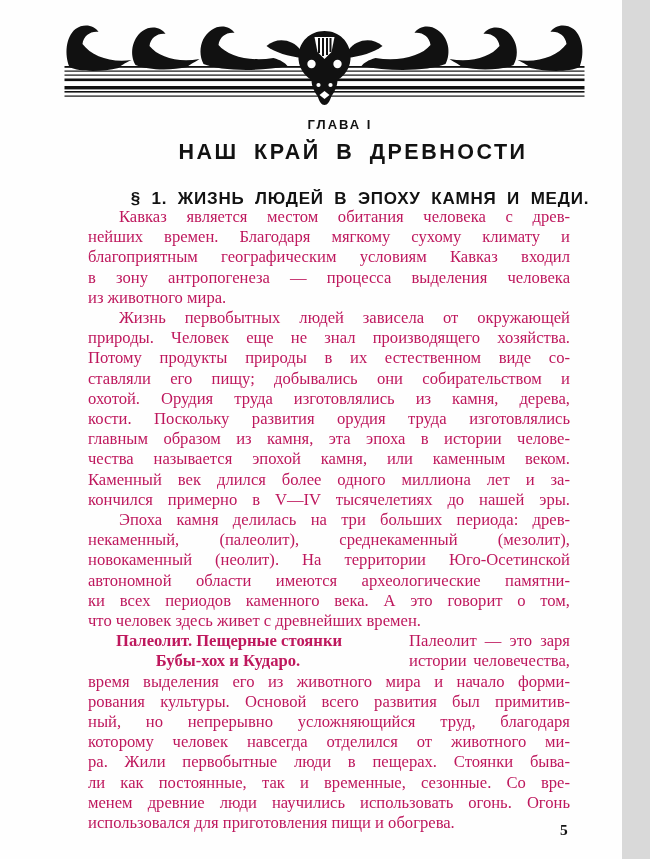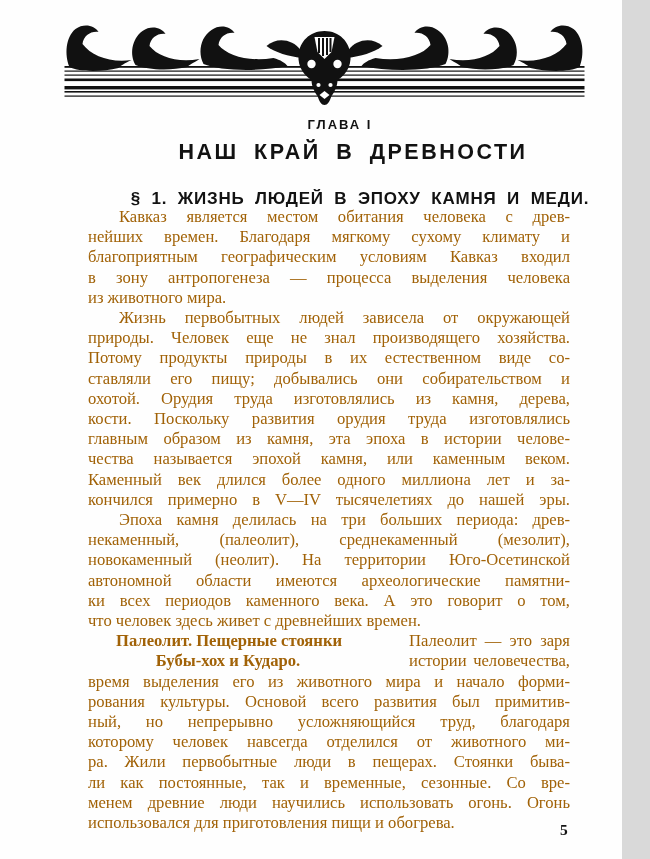--- a/index.html
+++ b/index.html
@@ -19,21 +19,21 @@
   
   .head-block { position:absolute; left:88px; width:482px; text-align:center;
                 font-family:"Liberation Sans", sans-serif; font-weight:700; color:#121212; }
   .chapter-label   { top:117px; font-size:13px;   letter-spacing:2px;   transform:translateX(11px); }
   .chapter-title   { top:140px; font-size:21.5px; letter-spacing:2.5px; word-spacing:7px; transform:translateX(24px); margin:0; }
   .section-heading { top:180px; font-size:17px;   letter-spacing:0.8px; word-spacing:5px; transform:translateX(22px); margin:9px; }
 
   
   .body-text {
     position:absolute; left:88px; top:207px; width:482px;
-    font-size:16.6px; line-height:20.2px; color:#a16207;
+    font-size:16.6px; line-height:20.2px; color:#be185d;
   }
   .line { text-align:justify; text-align-last:justify; }
   .line.indent { text-indent:31px; }
   .line.last { text-align-last:left; }
 
   
   .sidehead-row { display:flex;gap:24px; }
   .sidehead-heading { width:252px; padding-left:28px; font-weight:700; box-sizing:border-box; }
   .sidehead-heading .line { white-space:nowrap; }
   .sidehead-heading .line:first-child { text-align:left;   text-align-last:left; }

